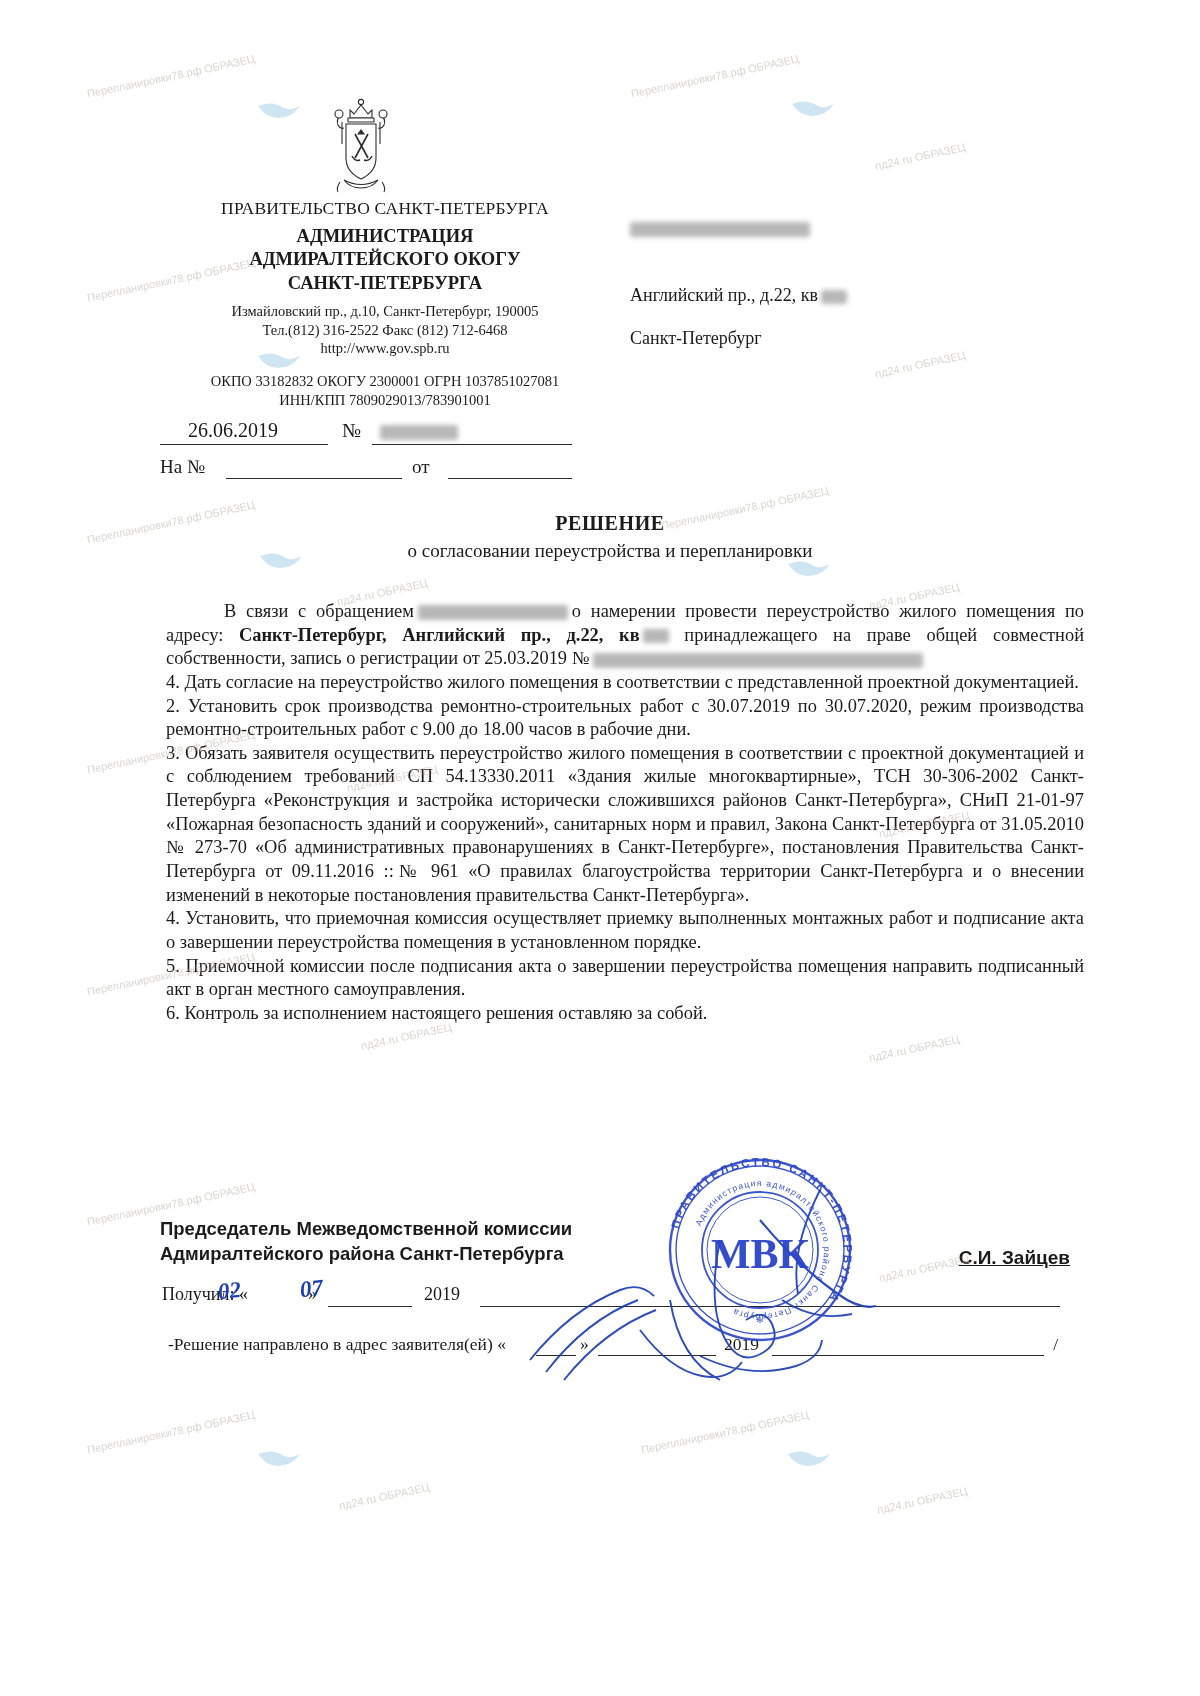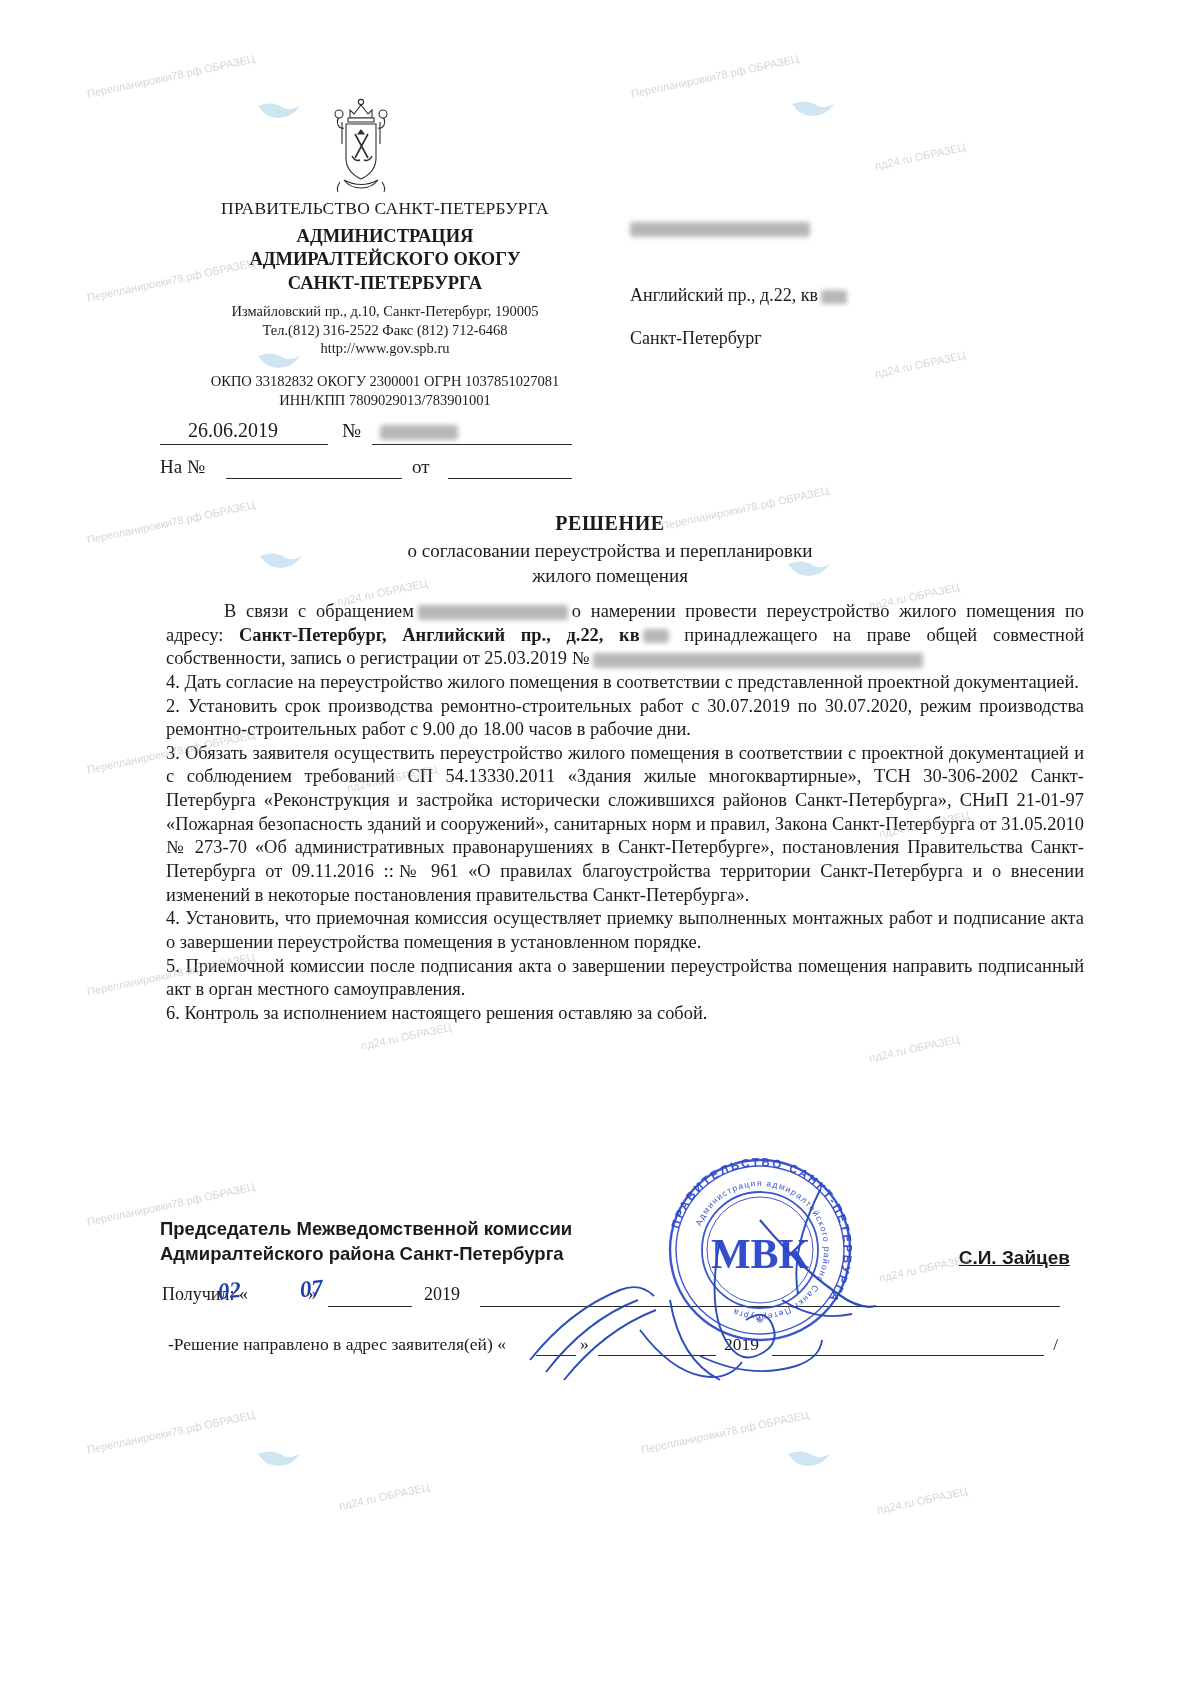--- a/index.html
+++ b/index.html
@@ -186,21 +186,20 @@
       <span class="ot">от</span>
       <span class="ul" style="left:66px;top:26px;width:176px;"></span>
       <span class="ul" style="left:288px;top:26px;width:124px;"></span>
     </div>
   </div>
 
   <div class="title">
     <div class="t1">РЕШЕНИЕ</div>
     <div class="t2">
       <div>о согласовании переустройства и перепланировки</div>
-      <div>жилого помещения</div>
     </div>
   </div>
 
   <div class="body">
     <p class="ind"><span>В связи с обращением</span><span class="redact inline"></span><span>о намерении провести переустройство жилого помещения по адресу:</span> <span class="b">Санкт-Петербург, Английский пр., д.22, кв</span><span class="redact kv"></span> <span>принадлежащего на праве общей совместной собственности, запись о регистрации   от 25.03.2019 №</span><span class="redact reg"></span></p>
     <p>4. Дать согласие на переустройство  жилого помещения в соответствии с представленной проектной документацией.</p>
     <p>2. Установить срок производства ремонтно-строительных работ с 30.07.2019 по 30.07.2020, режим производства ремонтно-строительных работ с 9.00 до 18.00 часов в рабочие дни.</p>
     <p>3. Обязать заявителя осуществить переустройство жилого помещения в соответствии с проектной документацией и с соблюдением требований СП 54.13330.2011 «Здания жилые многоквартирные», ТСН 30-306-2002 Санкт-Петербурга «Реконструкция и застройка исторически сложившихся районов Санкт-Петербурга», СНиП 21-01-97 «Пожарная безопасность зданий и сооружений», санитарных норм и правил, Закона Санкт-Петербурга от 31.05.2010 № 273-70 «Об административных правонарушениях в Санкт-Петербурге», постановления Правительства Санкт-Петербурга от 09.11.2016 ::№ 961 «О правилах благоустройства территории Санкт-Петербурга и о внесении изменений в некоторые постановления правительства Санкт-Петербурга».</p>
     <p>4. Установить, что приемочная комиссия осуществляет приемку выполненных монтажных работ и подписание акта о завершении переустройства помещения в установленном порядке.</p>
     <p>5. Приемочной комиссии после подписания акта о завершении переустройства помещения направить подписанный акт в орган местного самоуправления.</p>

